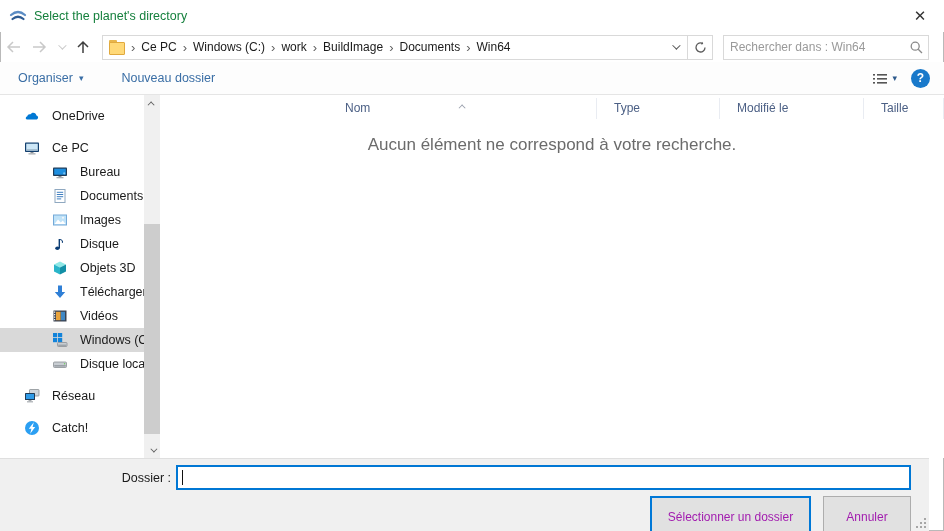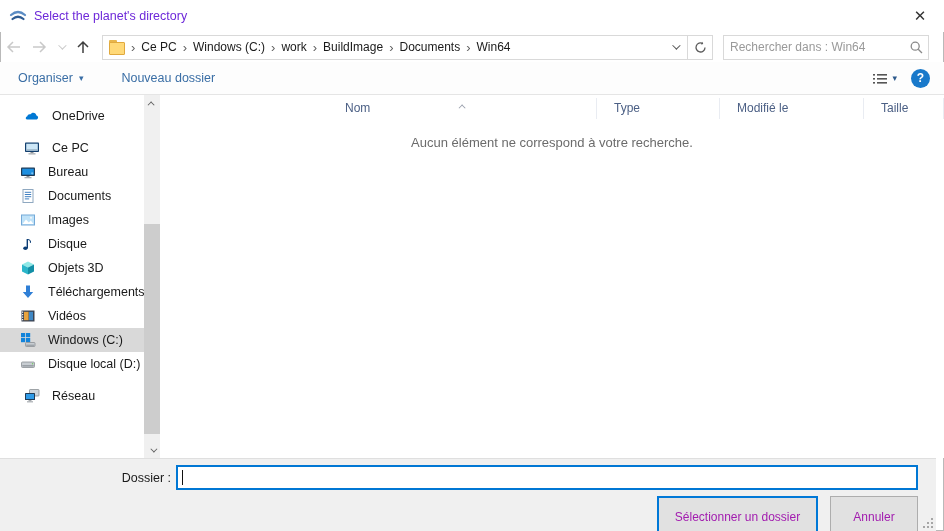--- a/index.html
+++ b/index.html
@@ -2,21 +2,21 @@
 <html><head>
 <meta charset="utf-8">
 <style>
   * { margin:0; padding:0; box-sizing:border-box; }
   html,body { width:944px; height:531px; background:#fff; font-family:"Liberation Sans", sans-serif; overflow:hidden; }
   .window { position:relative; width:944px; height:531px; background:#fff; box-shadow: inset 0 0 0 1px #b9b9b9; }
 
   
   .titlebar { position:absolute; top:0; left:0; right:0; height:32px; display:flex; align-items:center; padding-left:8px; background:#fff; }
   .app-icon { width:20px; height:20px; margin-right:6px; }
-  .title-text { font-size:12.5px; color:#6d28d9; }
+  .title-text { font-size:12.5px; color:#15803d; }
   .close-btn { position:absolute; right:10px; top:2px; width:28px; height:28px; display:flex; align-items:center; justify-content:center; font-size:15px; color:#333; font-weight:300; cursor:default; }
 
   
   .navrow { position:absolute; top:32px; left:0; right:0; height:30px; display:flex; align-items:center; }
   .nav-btn { width:26px; height:24px; display:flex; align-items:center; justify-content:center; }
   .addressbar { display:flex; align-items:stretch; height:25px; border:1px solid #d9d9d9; background:#fff; margin-left:6px; width:586px; }
   .crumbs { display:flex; align-items:center; flex:1; padding-left:4px; overflow:hidden; }
   .crumb-folder { width:17px; height:15px; margin:0 4px 0 2px; position:relative; }
   .crumb-folder .tab { position:absolute; top:0; left:0; width:8px; height:4px; background:#e8b64c; border-radius:1px 1px 0 0; }
   .crumb-folder .bodyf { position:absolute; top:2px; left:0; right:1px; bottom:0; background:#ffd978; border:1px solid #e0a93e; border-radius:1px; }
@@ -43,21 +43,21 @@
   .chev.down { transform:rotate(45deg) translateY(-2px); }
   .chev.up { transform:rotate(-135deg) translateY(-2px); }
   .caret-glyph { font-size:9px; color:#3a6ea5; }
 
   
   .body { position:absolute; top:95px; left:0; right:0; bottom:73px; background:#fff; }
 
   
   .sidebar { position:absolute; top:0; left:0; bottom:0; width:160px; background:#fff; padding-top:9px; }
   .side-item { height:24px; display:flex; align-items:center; gap:12px; padding-left:24px; cursor:default; width:144px; overflow:hidden; }
-  .side-item.ind1 { padding-left:20px; }
+  .side-item.ind1 { padding-left:52px; }
   .side-item.sel { background:#d9d9d9; }
   .si-icon { width:16px; height:16px; flex:0 0 16px; display:flex; align-items:center; justify-content:center; }
   .si-label { font-size:12.5px; color:#1a1a1a; white-space:nowrap; overflow:hidden; }
   .side-spacer { height:8px; }
 
   
   .sb-scroll { position:absolute; top:0; right:0; bottom:0; width:16px; background:#f0f0f0; }
   .sb-btn { position:absolute; left:0; width:16px; height:16px; display:flex; align-items:center; justify-content:center; color:#606060; }
   .sb-btn.up { top:0; }
   .sb-btn.down { bottom:0; }
@@ -67,24 +67,24 @@
   
   .filelist { position:absolute; top:0; left:160px; right:0; bottom:0; }
   .list-header { display:flex; height:27px; align-items:center; position:relative;justify-content:flex-end; }
   .col { font-size:12px; color:#4c6085; padding-left:17px; height:21px; line-height:21px; border-right:1px solid #e9ecf2; white-space:nowrap; }
   .col.c0 { width:269px; position:relative; }
   .col.c1 { width:144px; }
   .col.c2 { width:123px; }
   .col.c3 { width:80px; }
   .sort-caret { position:absolute; top:-3px; left:133px; color:#9aa0ad; }
   .sort-caret .chev { width:5px; height:5px; border-width:1.2px; }
-  .empty-msg { margin-top:13px; text-align:center; font-size:13px; color:#6b6b6b; }
-
-  
-  .footer { position:absolute; left:0; right:8px; bottom:0; height:73px; background:#f0f0f0; border-top:1px solid #dfdfdf;padding-left:39px; }
+  .empty-msg { margin-top:13px; text-align:center; font-size:17px; color:#6b6b6b; }
+
+  
+  .footer { position:absolute; left:0; right:15px; bottom:0; height:73px; background:#f0f0f0; border-top:1px solid #dfdfdf;padding-left:39px; }
   .folder-row { position:absolute; top:6px; left:0; right:18px; height:25px; display:flex; align-items:center; }
   .folder-label { width:176px; text-align:right; font-size:12.5px; color:#1a1a1a; padding-right:5px; }
   .folder-input-wrap { flex:1; height:25px; border:2px solid #0077d4; background:#fff; display:flex; align-items:center; }
   .folder-input-wrap input { flex:1; border:none; outline:none; height:100%; font-size:12.5px; font-family:"Liberation Sans", sans-serif; padding:0 3px; background:transparent; }
   .text-caret { width:1px; height:15px; background:#111; margin-left:4px; }
   .btn-row { position:absolute; top:37px; right:18px; display:flex; gap:12px; }
   .btn { height:41px; font-size:12px; color:#a21caf; background:#e1e1e1; display:flex; align-items:center; justify-content:center; cursor:default; }
   .btn.primary { width:161px; border:2px solid #0078d7; }
   .btn.normal { width:88px; border:1px solid #adadad; }
   .resize-grip { position:absolute; right:3px; bottom:3px; width:12px; height:12px; }
@@ -343,20 +343,29 @@
               <rect x="2" y="6" width="8" height="5" fill="#2f9be8"></rect>
               <rect x="4.5" y="12.2" width="3" height="1" fill="#8b9094"></rect>
               <rect x="3" y="13.2" width="6" height="1.2" fill="#a8adb2"></rect>
             </svg>
         </span>
         <span class="si-label">Réseau</span>
       </div>
 
       <div class="side-spacer"></div>
 
+      <div class="side-item">
+        <span class="si-icon">
+          <svg width="16" height="16" viewBox="0 0 16 16">
+              <circle cx="8" cy="8" r="7" fill="#2b9ff2"></circle>
+              <polygon points="9.8,2.3 4.8,8.8 7.4,8.8 6.2,13.7 11.2,7 8.6,7" fill="#ffffff"></polygon>
+            </svg>
+        </span>
+        <span class="si-label">Catch!</span>
+      </div>
 
       <div class="sb-scroll">
         <div class="sb-btn up">
             <span class="chev up"></span>
           </div>
         <div class="sb-thumb"></div>
         <div class="sb-btn down">
             <span class="chev down"></span>
           </div>
       </div>

